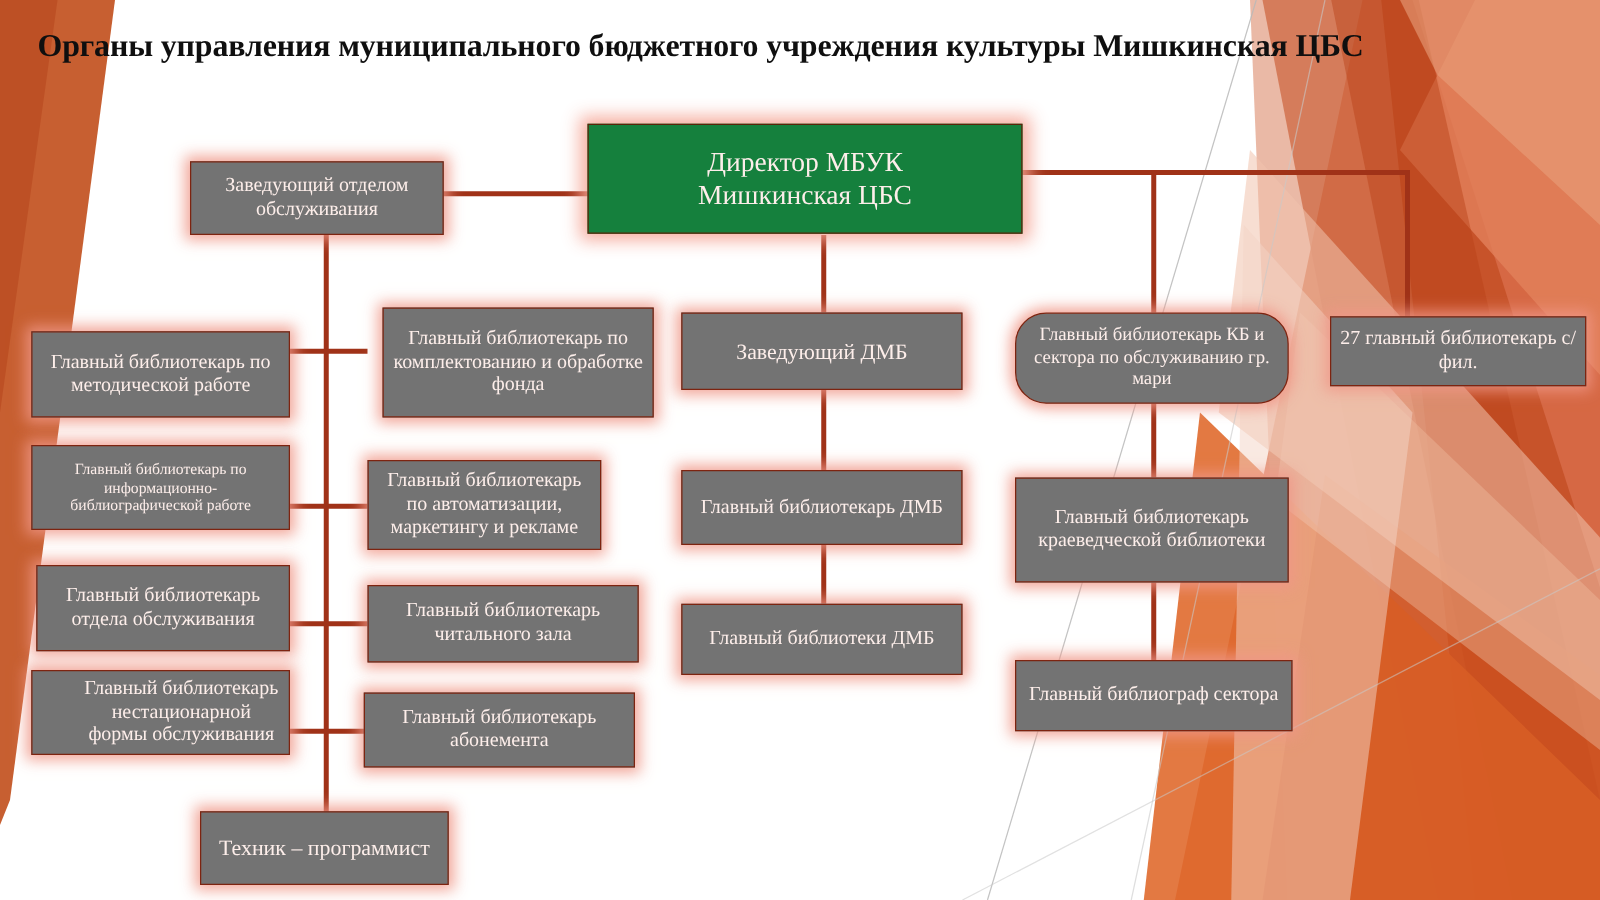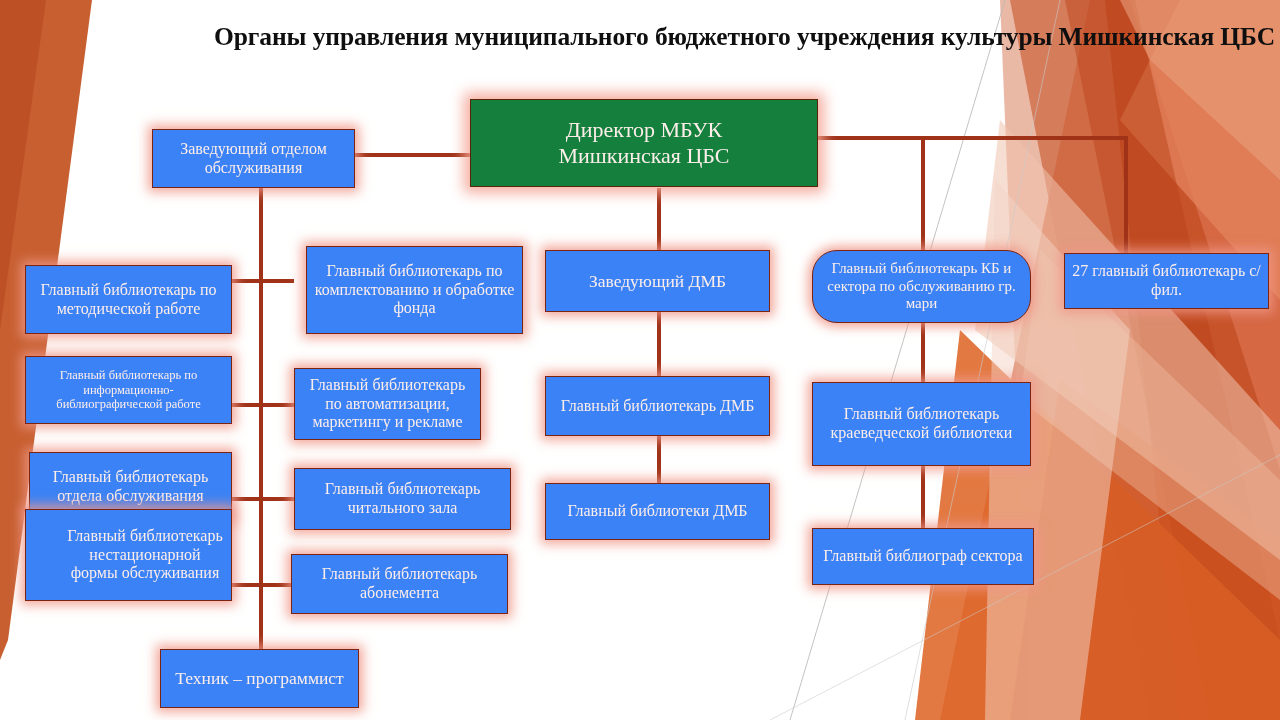--- a/index.html
+++ b/index.html
@@ -11,33 +11,33 @@
   }
   #stage{position:absolute;inset:0;width:1280px;height:720px;overflow:hidden;}
 
   
   .bg-layer{position:absolute;inset:0;width:1280px;height:720px;pointer-events:none;}
 
   
   .title{
     position:absolute;left:30px;top:22px;width:1245px;
     font-size:25.5px;font-weight:bold;color:#0f0f0f;
-    text-align:right;letter-spacing:-0.1px;white-space:nowrap;
+    text-align:left;letter-spacing:-0.1px;white-space:nowrap;
     font-family:"Liberation Serif","DejaVu Serif",serif;
   }
 
   
   .conn{position:absolute;background:#a03218;}
   .conn.h{height:4px;}
   .conn.v{width:4px;}
 
   
   .node{
     position:absolute;
-    background:#3b82f6;
+    background:#737373;
     border:1px solid #7d2410;
     color:#fdeeea;
     display:flex;align-items:center;justify-content:center;
     text-align:center;
     box-sizing:border-box;
     box-shadow:0 0 11px 4px rgba(240,150,135,0.85);
     line-height:1.16;
     padding:2px 5px;
   }
   .node span{display:block;width:100%;}
@@ -120,21 +120,21 @@
   </div>
 
   <div class="node f12" style="left:25px;top:356px;width:207px;height:68px;">
     <span>Главный библиотекарь по информационно-библиографической работе</span>
   </div>
 
   <div class="node f16" style="left:29px;top:452px;width:203px;height:69px;">
     <span>Главный библиотекарь отдела обслуживания</span>
   </div>
 
-  <div class="node f16" style="left:25px;top:509px;width:207px;height:92px;padding-left:38px;">
+  <div class="node f16" style="left:25px;top:536px;width:207px;height:68px;padding-left:38px;">
     <span>Главный библиотекарь нестационарной формы обслуживания</span>
   </div>
 
   <div class="node f16" style="left:306px;top:246px;width:217px;height:88px;">
     <span>Главный библиотекарь по комплектованию  и обработке фонда</span>
   </div>
 
   <div class="node f16" style="left:294px;top:368px;width:187px;height:72px;">
     <span>Главный библиотекарь по автоматизации, маркетингу и рекламе</span>
   </div>

